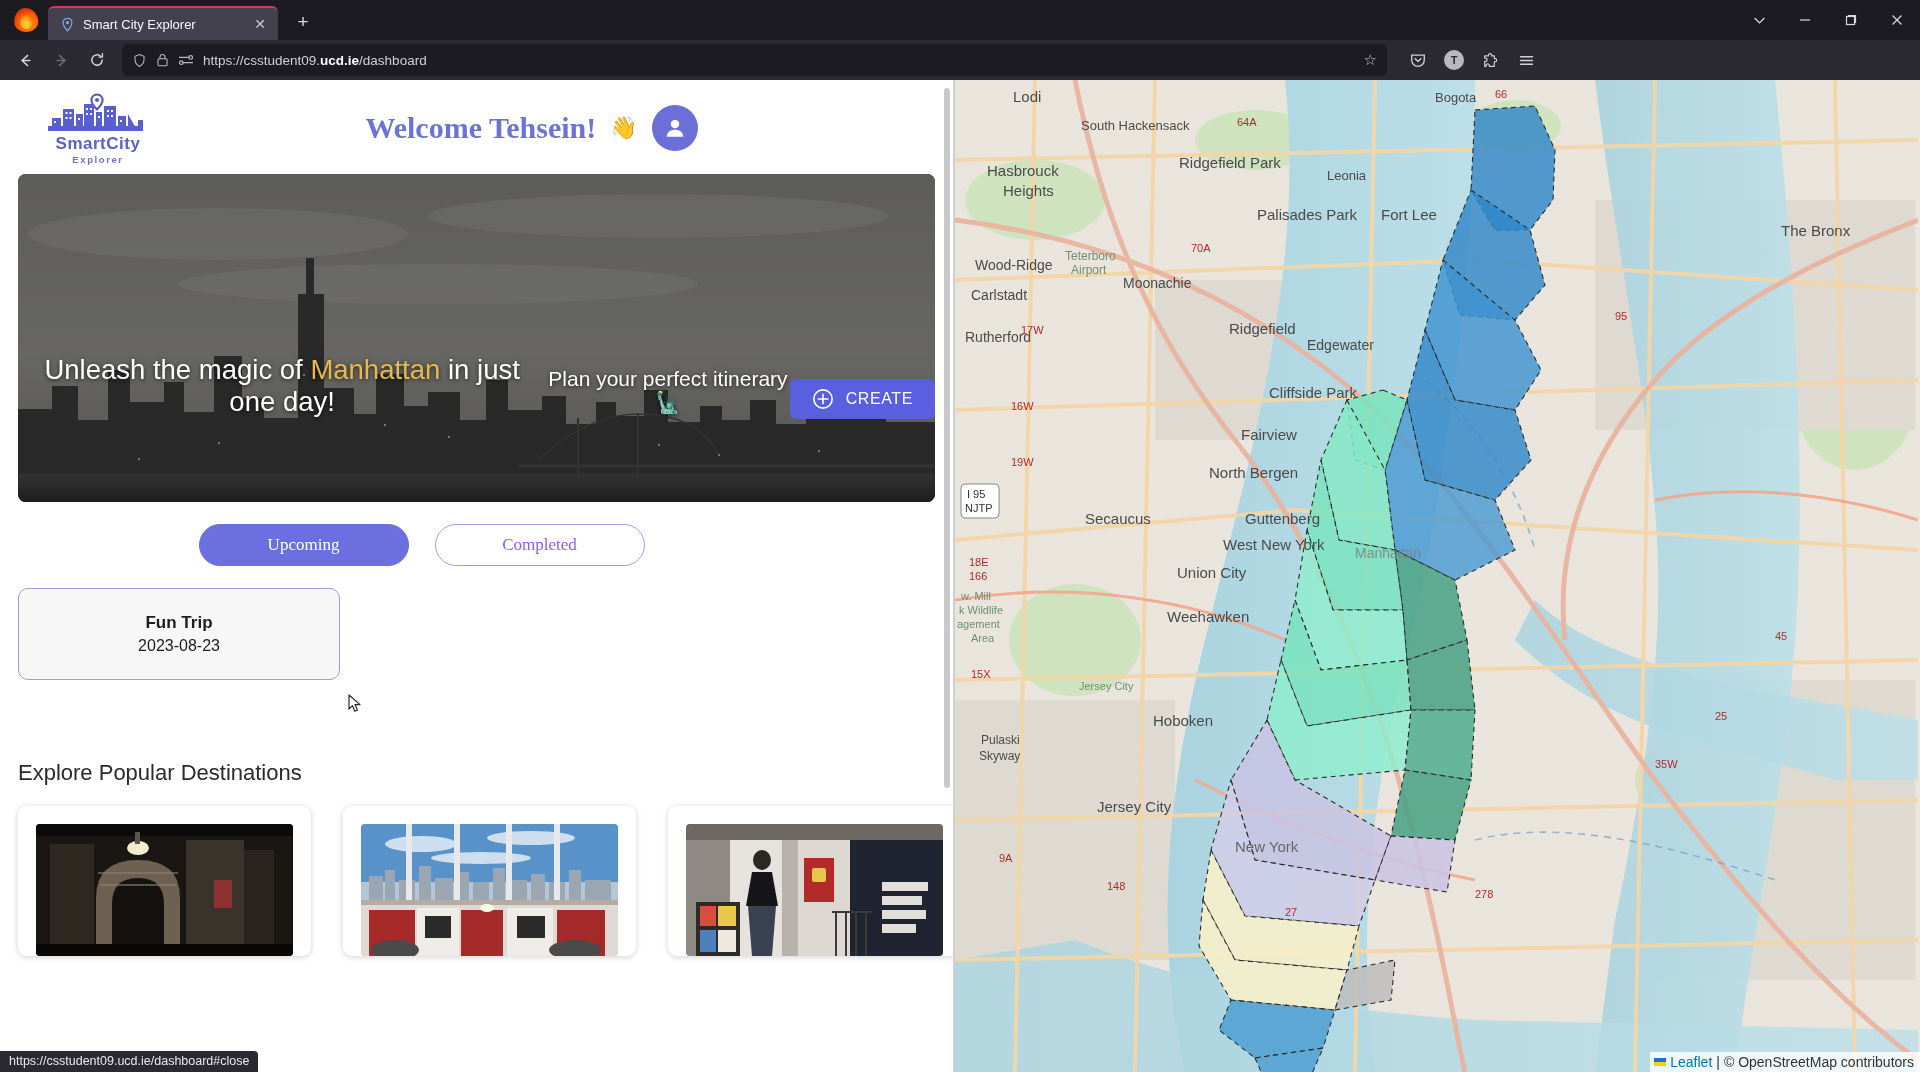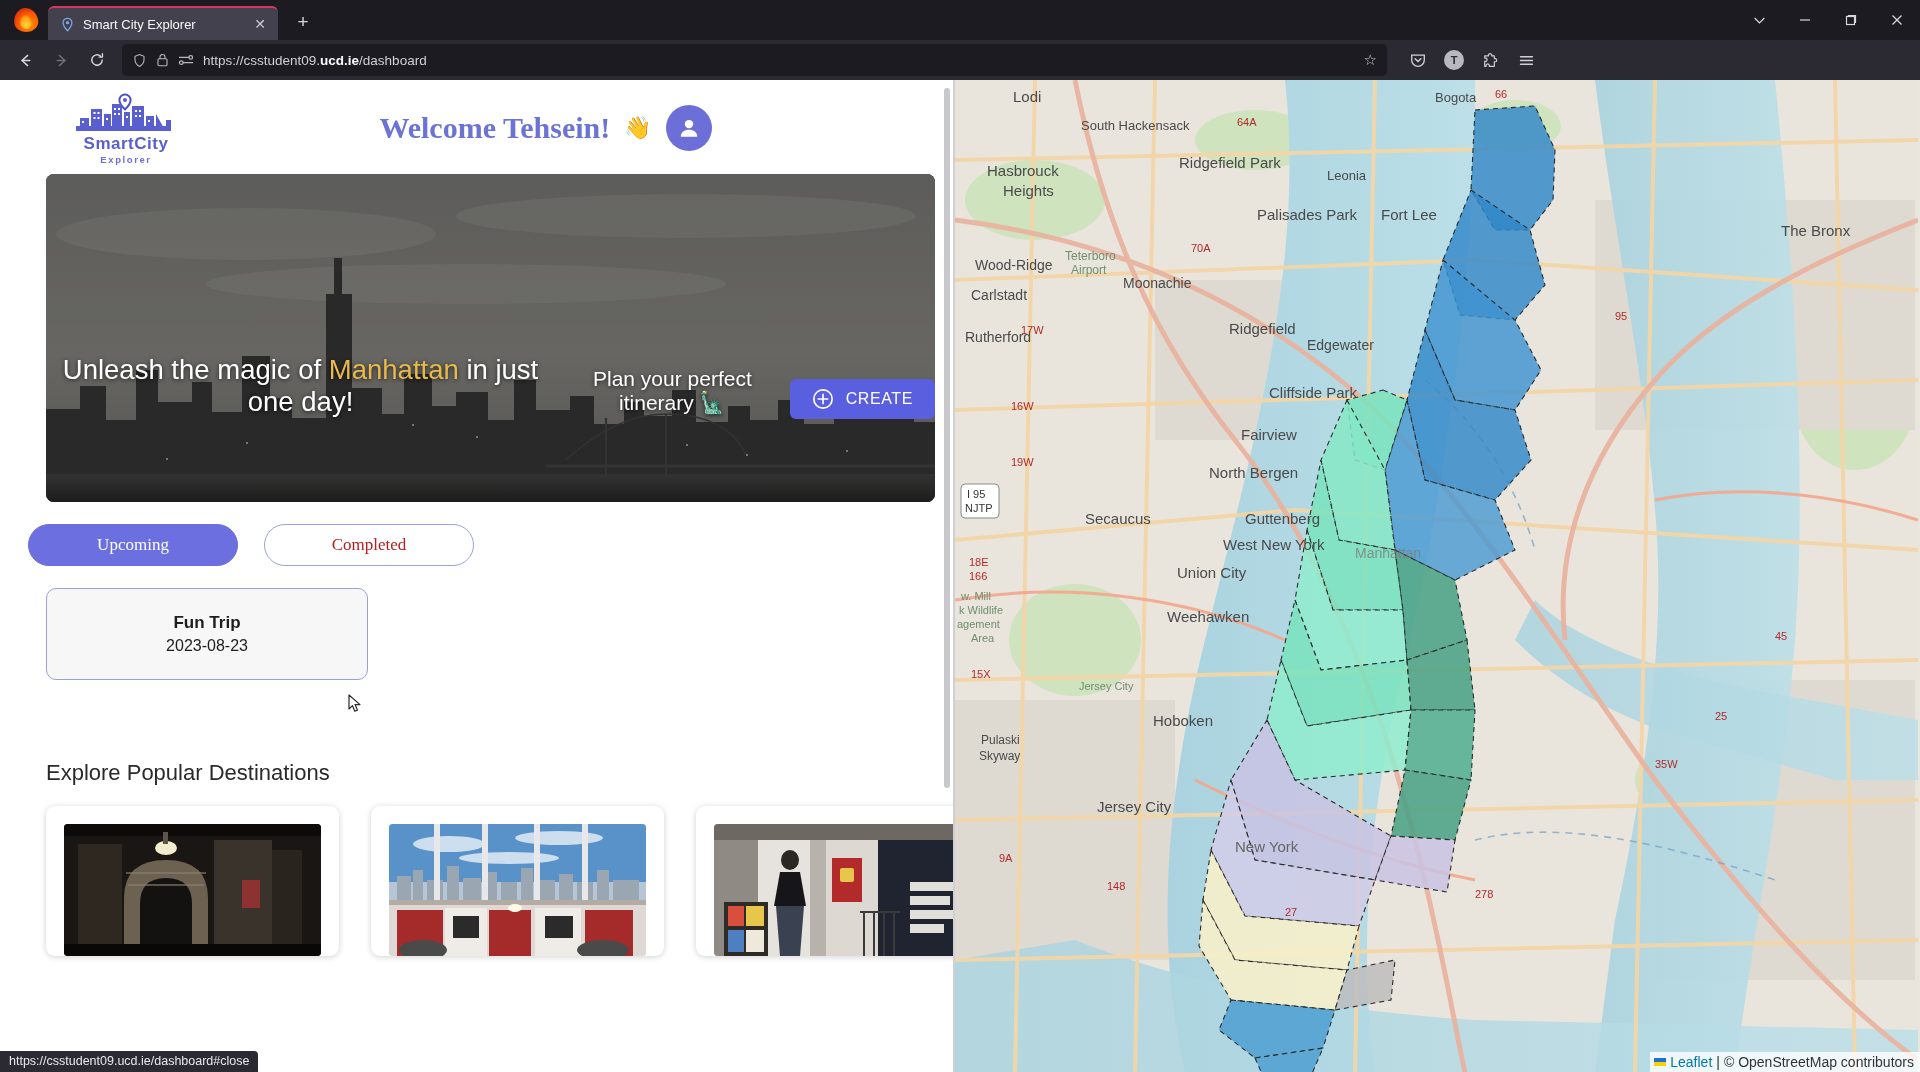--- a/index.html
+++ b/index.html
@@ -79,21 +79,20 @@
   .acct-badge {
     width:20px;height:20px;border-radius:50%;background:#b8b8c0;color:#2b2a33;
     font-size:11px;font-weight:700;display:flex;align-items:center;justify-content:center;
   }
 
   
   #viewport { flex:1; display:flex; background:#fff; position:relative; overflow:hidden; }
   #left-pane {
     width: 955px; flex: 0 0 955px; background:#fff; position:relative; overflow:hidden;
     border-right: 2px solid #cfcfd4;
-    padding-left: 28px;
   }
 
   .site-header { display:flex; align-items:center; padding: 14px 30px 4px 28px; height:86px; }
   .logo { display:flex; flex-direction:column; align-items:center; width:140px; }
   .logo svg { display:block; }
   .logo-word { font-size:17px; font-weight:700; color:#5a5fcf; letter-spacing:.5px; line-height:1; margin-top:1px;}
   .logo-sub { font-size:9.5px; font-weight:700; color:#6b70d6; letter-spacing:1.6px; margin-top:2px; }
 
   .welcome-wrap { flex:1; display:flex; align-items:center; justify-content:center; gap:14px; padding-right:28px;}
   .welcome {
@@ -121,27 +120,27 @@
   .hero-h2 { color:#fff; font-size:21px; margin-top:9px; text-shadow:0 1px 4px rgba(0,0,0,.7); }
   .create-btn {
     margin-top:25px; background:#5a5fe0; color:#fff; border:none; border-radius:6px;
     height:40px; padding: 0 22px; display:flex; align-items:center; gap:12px;
     font-size:16px; letter-spacing:.6px; cursor:pointer;
   }
   .create-btn .plus { width:22px;height:22px;flex:0 0 22px; }
 
   .section-title { font-size:22px; color:#2a2a2a; font-weight:400; margin: 24px 0 0 18px; }
 
-  .tabs-row { display:flex; gap:26px; margin-top:22px; padding-right:110px; }
+  .tabs-row { display:flex; justify-content:center; gap:26px; margin-top:22px; padding-right:110px; }
   .seg {
     width:210px; height:42px; border-radius:21px; display:flex; align-items:center;
     justify-content:center; font-family:"Liberation Serif", serif; font-size:17px; cursor:pointer;
   }
   .seg.active { background:#6b6fe0; color:#fff; border:1px solid #6b6fe0; }
-  .seg.idle { background:#fff; color:#b91c1c; border:1px solid #9ba0e8; }
+  .seg.idle { background:#fff; color:#8b5cf6; border:1px solid #9ba0e8; }
 
   .trip-card {
     margin: 22px 0 0 18px; width: 322px; height: 92px; border:1.5px solid #9ba0d8;
     border-radius:10px; background:#f7f7f8; display:flex; flex-direction:column;
     align-items:center; justify-content:center; gap:4px; cursor:pointer;
   }
   .trip-name { font-size:17px; font-weight:700; color:#1e1e1e; }
   .trip-date { font-size:16px; color:#1e1e1e; }
 
   .section-title.second { margin-top:80px; }

